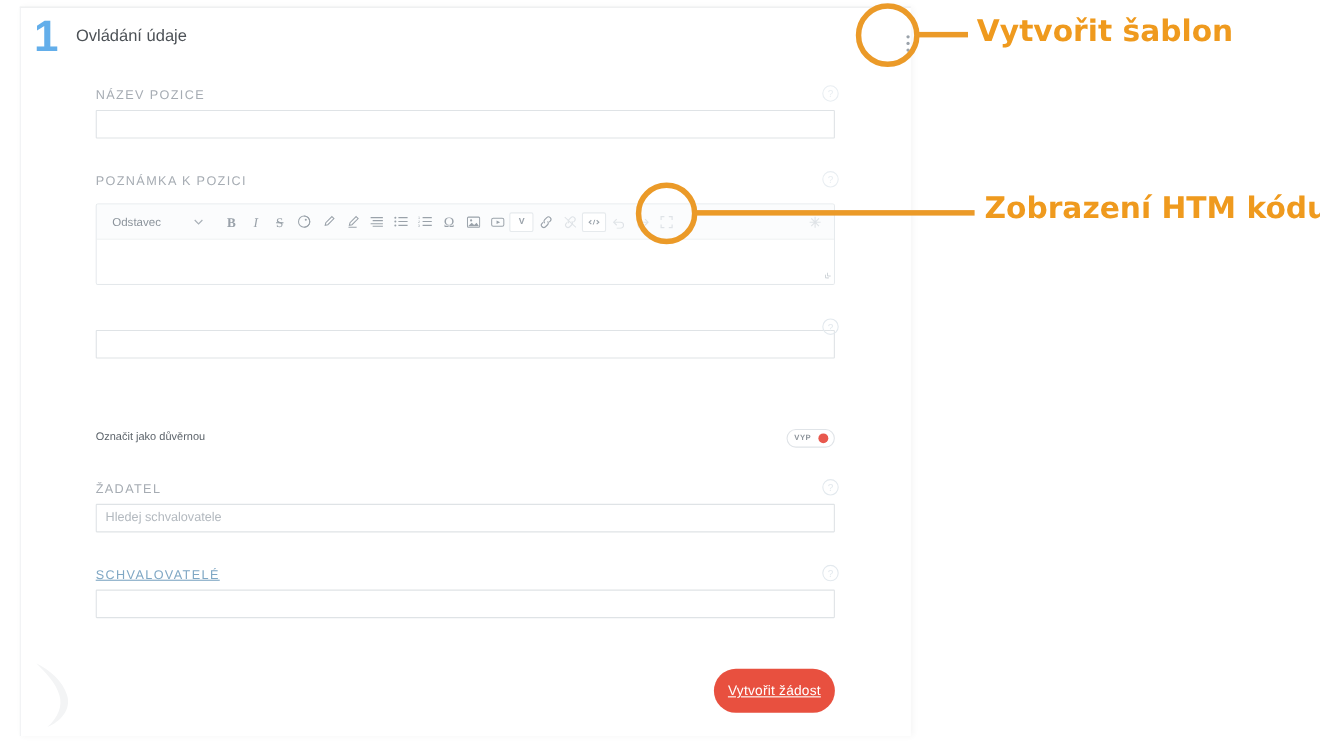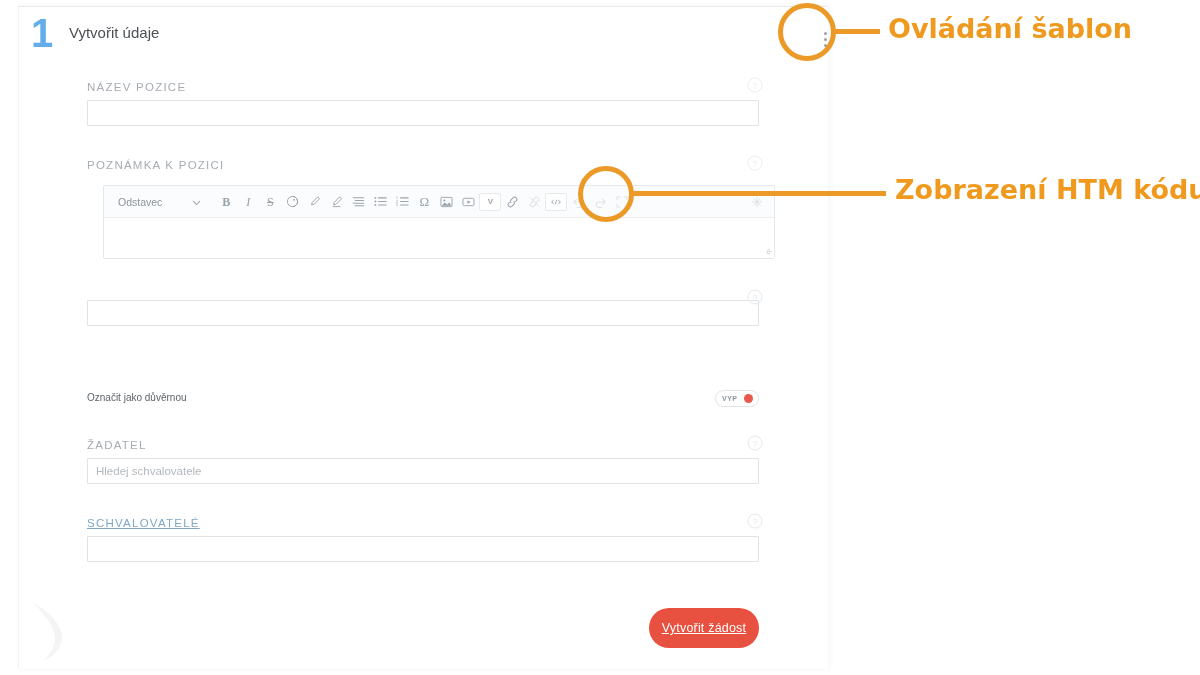--- a/index.html
+++ b/index.html
@@ -49,21 +49,21 @@
     font-family:"Liberation Sans",sans-serif;
   }
   .field-input::placeholder{color:#b3b9bf;}
   .help-icon{
     position:absolute;right:-4px;top:-4px;
     width:16px;height:16px;color:#edf1f4;
   }
   .help-icon svg{display:block;}
 
   
-  #editor-wrap{position:absolute;left:84px;top:178px;width:672px;text-align:right;}
+  #editor-wrap{position:absolute;left:68px;top:178px;width:672px;text-align:right;}
   #editor-box{
     border:1px solid #e4e8eb;border-radius:2px;background:#fff;
     width:672px;box-sizing:border-box;
   }
   #editor-toolbar{
     height:32px;background:#fbfcfd;border-bottom:1px solid #edf0f2;
     display:flex;align-items:center;padding:0 6px;box-sizing:border-box;
   }
   .tb-select{
     display:flex;align-items:center;gap:30px;
@@ -150,21 +150,21 @@
     font-family:"DejaVu Sans",sans-serif;white-space:nowrap;
   }
 </style>
 </head>
 <body>
 
 <div id="app-card">
 
   <div id="step-header">
     <div id="step-number">1</div>
-    <div id="step-title">Vytvořit údaje</div>
+    <div id="step-title">Ovládání údaje</div>
   </div>
 
   <div class="field" style="top:74px;">
     <div class="field-label">NÁZEV POZICE</div>
     <span class="help-icon">
       <svg width="16" height="16" viewBox="0 0 16 16">
           <circle cx="8" cy="8" r="7" fill="none" stroke="#e9eef2" stroke-width="1"></circle>
           <text x="8" y="11.5" font-size="9" text-anchor="middle" fill="#e9eef2">?</text>
         </svg>
     </span>
@@ -365,18 +365,18 @@
     <svg width="52" height="66" viewBox="0 0 52 66">
         <path d="M6 4C18 10 30 20 34 33c4 13-6 24-18 29 10-9 14-19 11-29C24 22 14 12 6 4z" fill="#f3f4f5"></path>
       </svg>
   </div>
 </div>
 
 <div id="annotations">
 
   <div class="anno-ring" style="left:778px;top:3px;width:58px;height:58px;"></div>
   <div class="anno-line" style="left:832px;top:29px;width:48px;"></div>
-  <div class="anno-text" style="left:888px;top:13px;font-size:27px;">Ovládání šablon</div>
+  <div class="anno-text" style="left:888px;top:13px;font-size:27px;">Vytvořit šablon</div>
 
   <div class="anno-ring" style="left:578px;top:166px;width:56px;height:56px;"></div>
   <div class="anno-line" style="left:630px;top:191px;width:256px;"></div>
   <div class="anno-text" style="left:895px;top:174px;font-size:27px;">Zobrazení HTM kódu</div>
 </div>
 
 </body></html>

